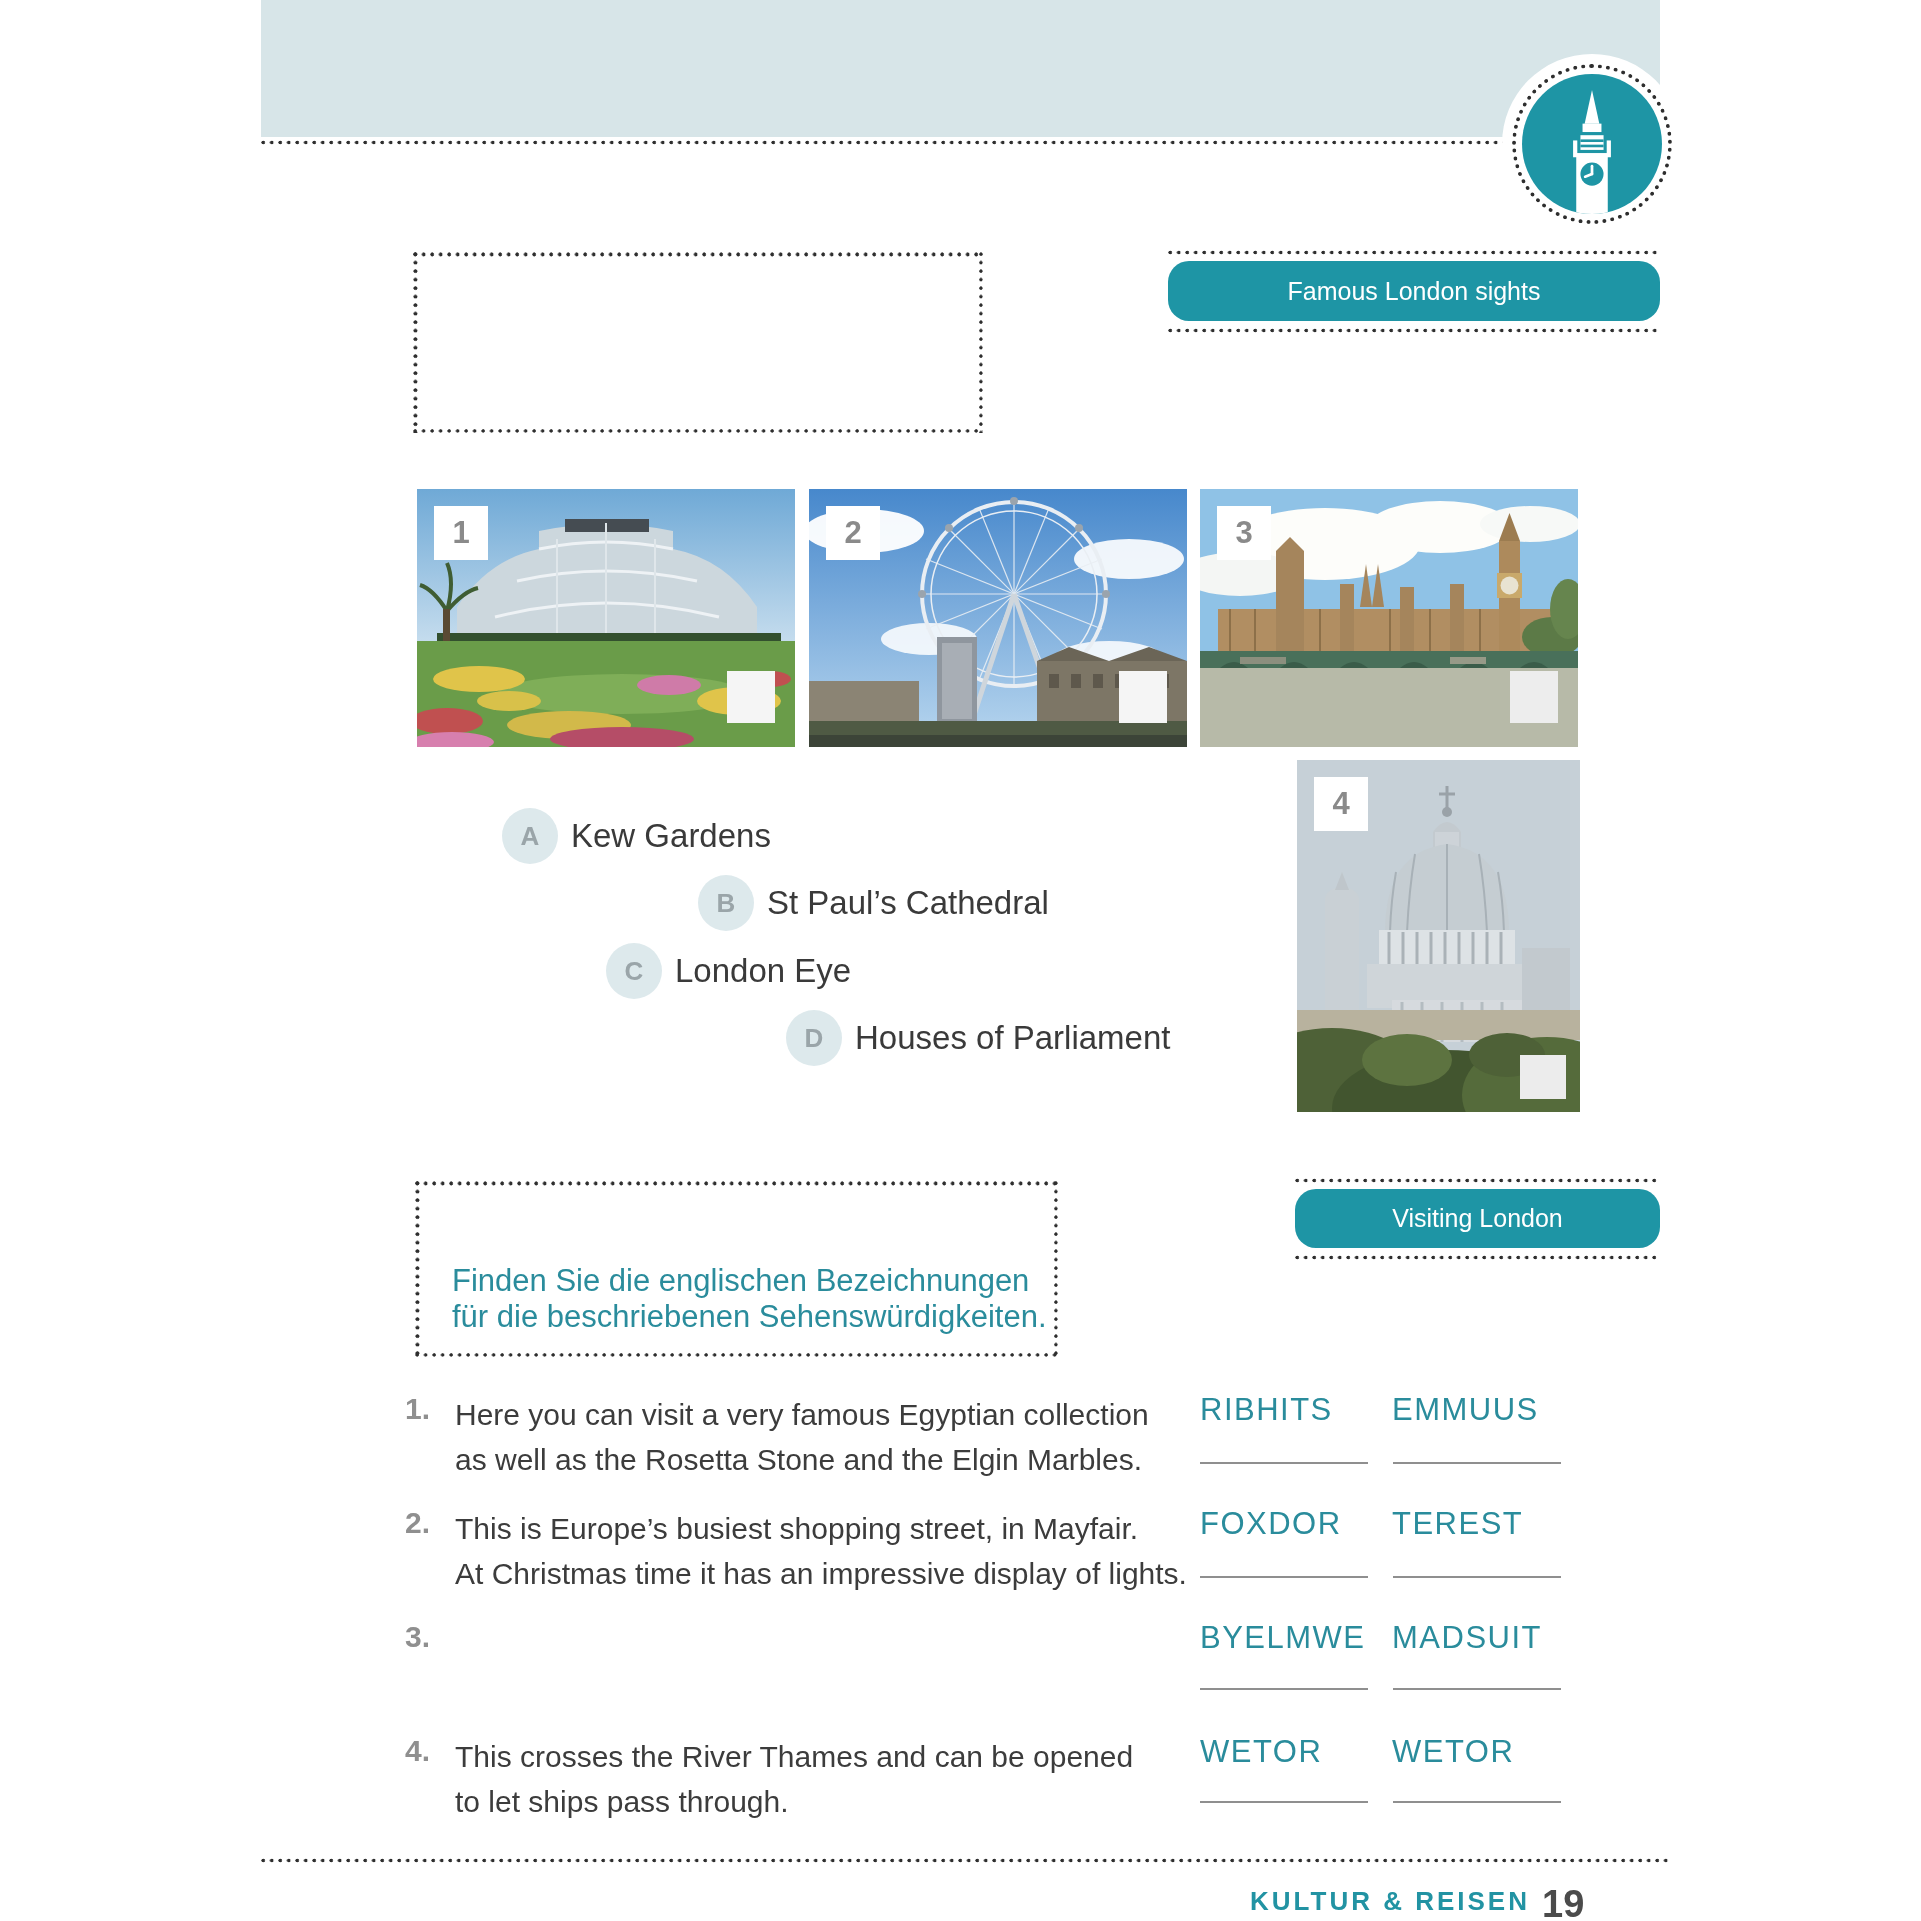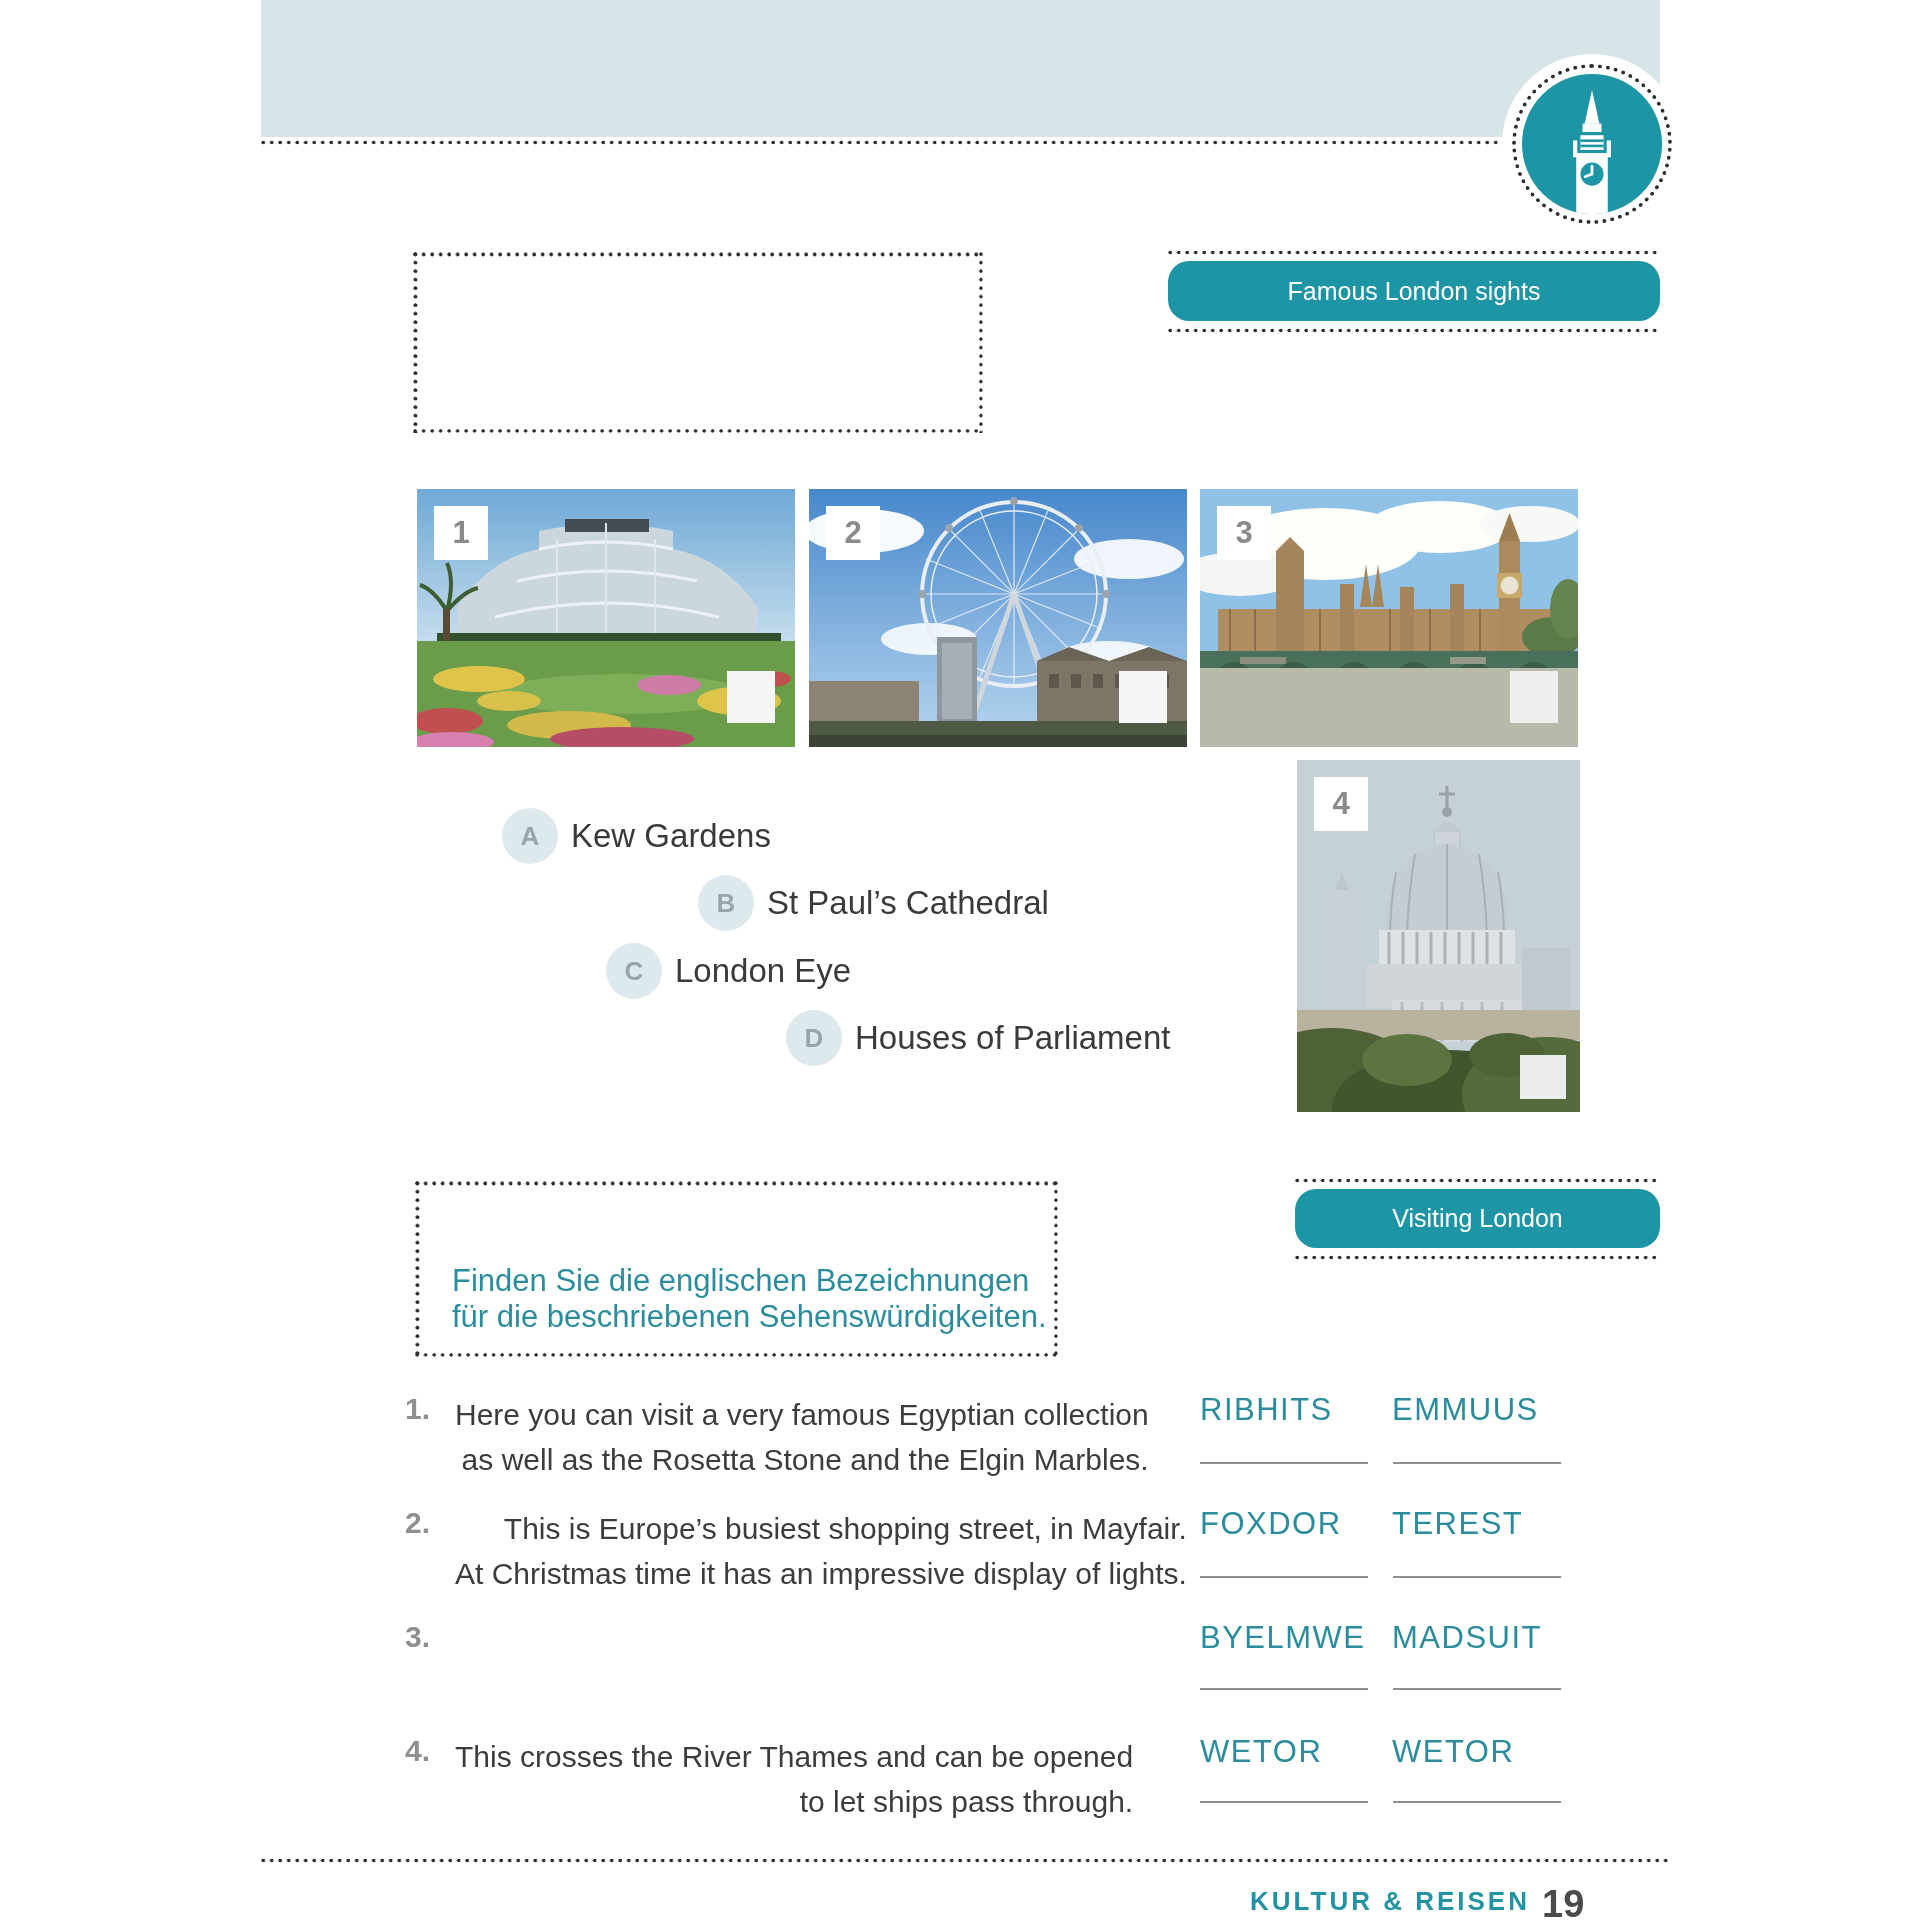--- a/index.html
+++ b/index.html
@@ -66,21 +66,21 @@
               display:flex;align-items:center;justify-content:center;
               color:#9aa5a9;font-weight:bold;font-size:26px;flex:0 0 auto;}
   .opt-label{margin-left:13px;color:#3a3a3a;font-size:33px;white-space:nowrap;}
   .opt-a{left:502px;top:808px;}
   .opt-b{left:698px;top:875px;}
   .opt-c{left:606px;top:943px;}
   .opt-d{left:786px;top:1010px;}
 
   
   .clue-num{position:absolute;left:405px;width:44px;color:#8f8f8f;font-weight:bold;font-size:30px;}
-  .clue-text{position:absolute;left:455px;color:#3c3c3c;font-size:30px;line-height:45px;white-space:nowrap;text-align:right;}
+  .clue-text{position:absolute;left:455px;color:#3c3c3c;font-size:30px;line-height:45px;white-space:nowrap;}
   .word{position:absolute;color:#2a8c9c;font-size:31px;letter-spacing:1.5px;white-space:nowrap;}
   .w-col1{left:1200px;}
   .w-col2{left:1392px;}
   .blank{position:absolute;width:168px;border-top:2px solid #8f8f8f;height:0;}
   .b-col1{left:1200px;}
   .b-col2{left:1393px;}
   .r1{top:1392px;} .r2{top:1506px;} .r3{top:1620px;} .r4{top:1734px;}
   .u1{top:1462px;} .u2{top:1576px;} .u3{top:1688px;} .u4{top:1801px;}
 
   

